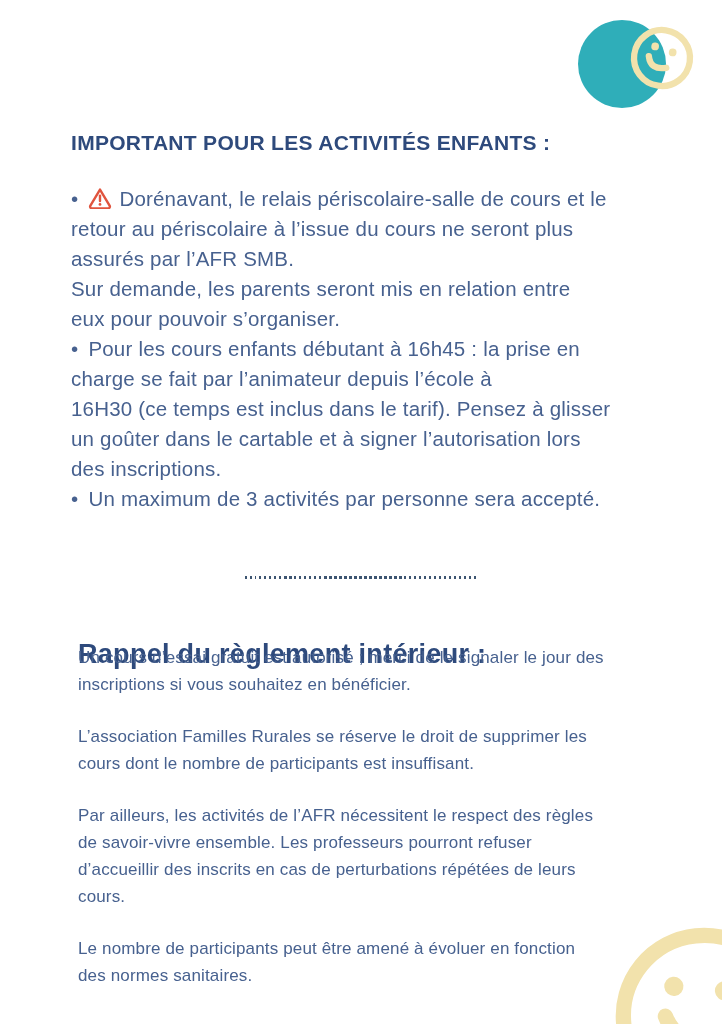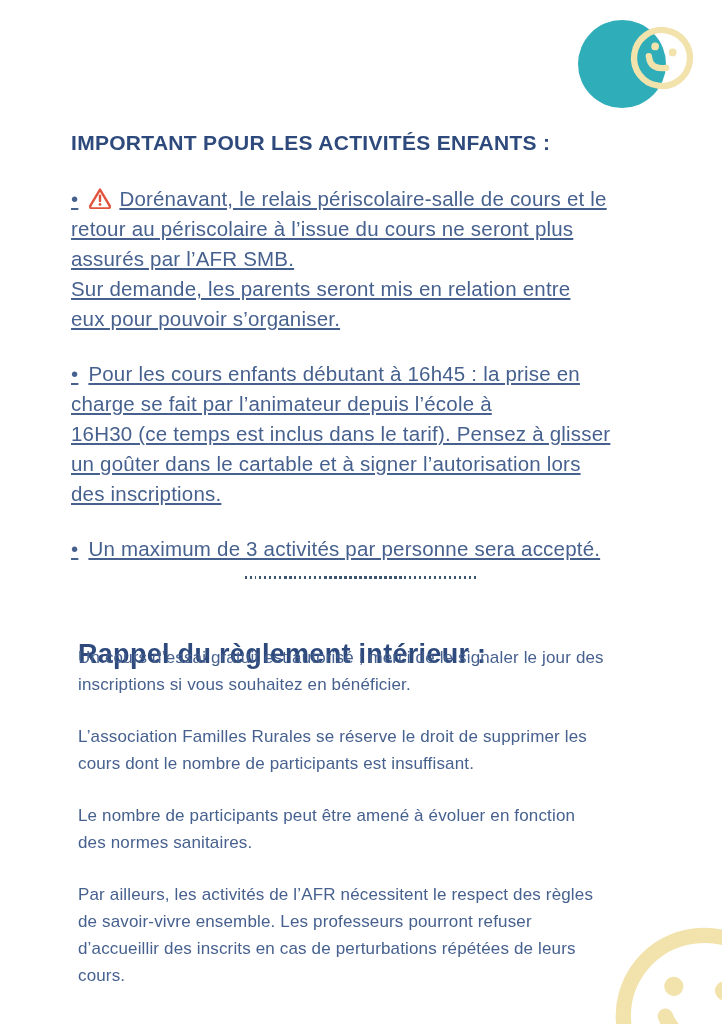--- a/index.html
+++ b/index.html
@@ -48,23 +48,22 @@
     white-space:nowrap;
   }
   
   .bullets{
     position:absolute;left:71px;top:184px;width:592px;
     list-style:none;
   }
   .bullet{
     font-size:20.5px;line-height:30px;letter-spacing:.2px;
     color:var(--body);
-    text-decoration:underline;
   }
-  .bullet + .bullet{margin-top:25px;}
+  .bullet + .bullet{}
   .bullet .dot{margin-right:10px;}
   .bullet-text{white-space:pre-line;}
   .warn-icon{
     display:inline-block;width:24px;height:22px;
     vertical-align:-3px;margin-right:7px;
   }
   
   .dotted-sep{
     position:absolute;top:576px;left:50%;
     transform:translateX(-50%);
@@ -127,26 +126,26 @@
   </ul>
 
   <div class="dotted-sep"></div>
 
   <h2 class="rules-heading">Rappel du règlement intérieur :</h2>
   <div class="rules">
     <p>Un cours d’essai gratuit est autorisé ; merci de le signaler le jour des
 inscriptions si vous souhaitez en bénéficier.</p>
     <p>L’association Familles Rurales se réserve le droit de supprimer les
 cours dont le nombre de participants est insuffisant.</p>
-    <p>Le nombre de participants peut être amené à évoluer en fonction
-des normes sanitaires.</p>
     <p>Par ailleurs, les activités de l’AFR nécessitent le respect des règles
 de savoir-vivre ensemble. Les professeurs pourront refuser
 d’accueillir des inscrits en cas de perturbations répétées de leurs
 cours.</p>
+    <p>Le nombre de participants peut être amené à évoluer en fonction
+des normes sanitaires.</p>
   </div>
 
   <svg class="smiley-bottom" viewBox="0 0 100 100" aria-hidden="true">
     <circle cx="50" cy="50" r="42" fill="none" stroke="#F2E2AC" stroke-width="8"></circle>
     <circle cx="36" cy="33" r="5" fill="#F2E2AC"></circle>
     <circle cx="62" cy="38" r="5" fill="#F2E2AC"></circle>
     <path d="M30 48 Q35 66 56 60" fill="none" stroke="#F2E2AC" stroke-width="8" stroke-linecap="round"></path>
   </svg>
 
 </div>

